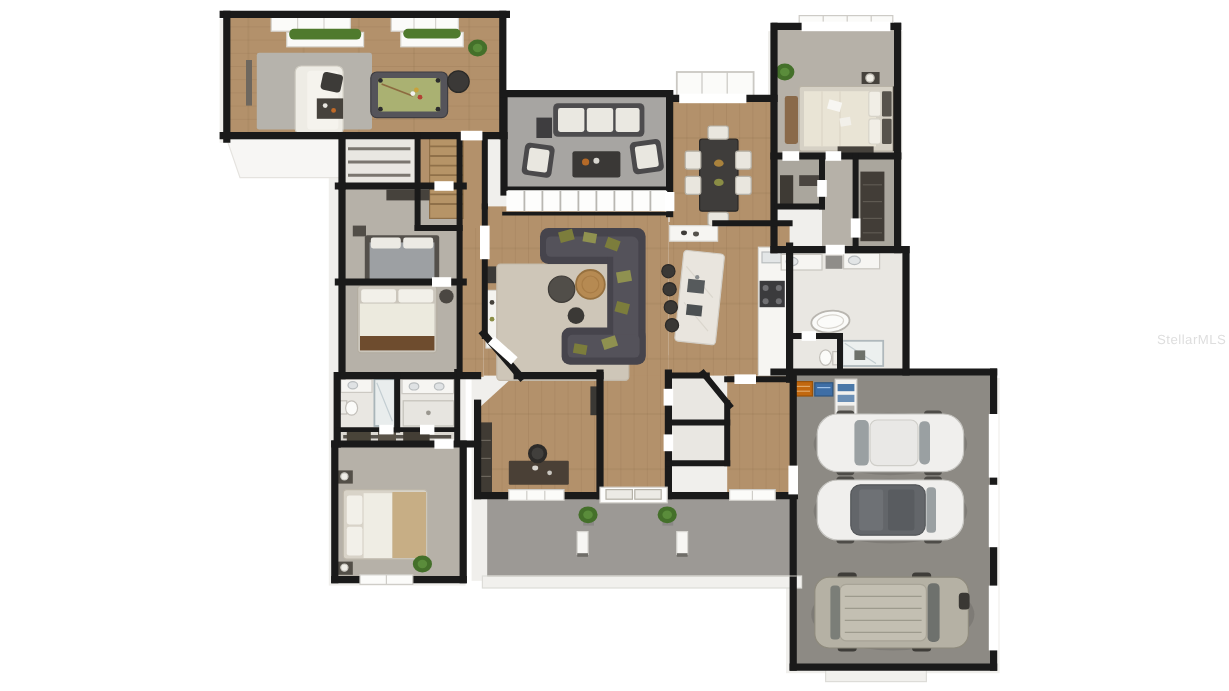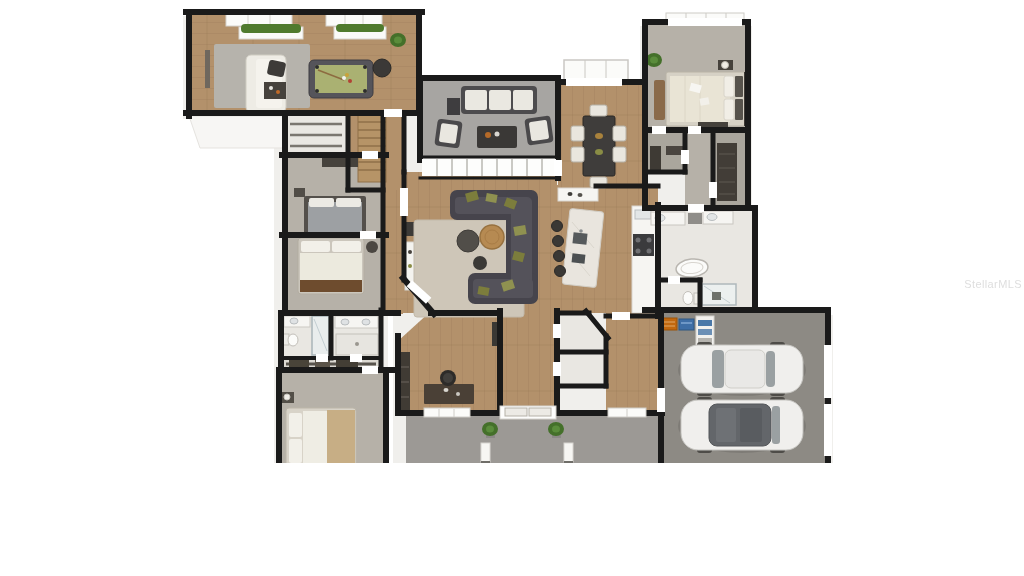--- a/index.html
+++ b/index.html
@@ -1,16 +1,16 @@
 <!DOCTYPE html>
 <html><head>
 <meta charset="utf-8">
 <style>
   html,body{margin:0;padding:0;background:#ffffff;}
-  .stage{position:relative;width:1024px;height:463px;background:#ffffff;overflow:hidden;
+  .stage{position:relative;width:1024px;height:576px;background:#ffffff;overflow:hidden;
          font-family:"Liberation Sans", sans-serif;}
   .stage svg{position:absolute;left:0;top:0;width:1024px;height:576px;display:block;}
   .watermark{position:absolute;right:2px;top:278px;font-size:11px;letter-spacing:.4px;
              font-family:"Liberation Sans",sans-serif;user-select:none;}
 </style>
 </head>
 <body>
 
 <div class="stage" style="background: rgb(255, 255, 255);">
   <svg viewBox="0 0 1024 576" xmlns="http://www.w3.org/2000/svg" aria-label="3D floor plan render">

